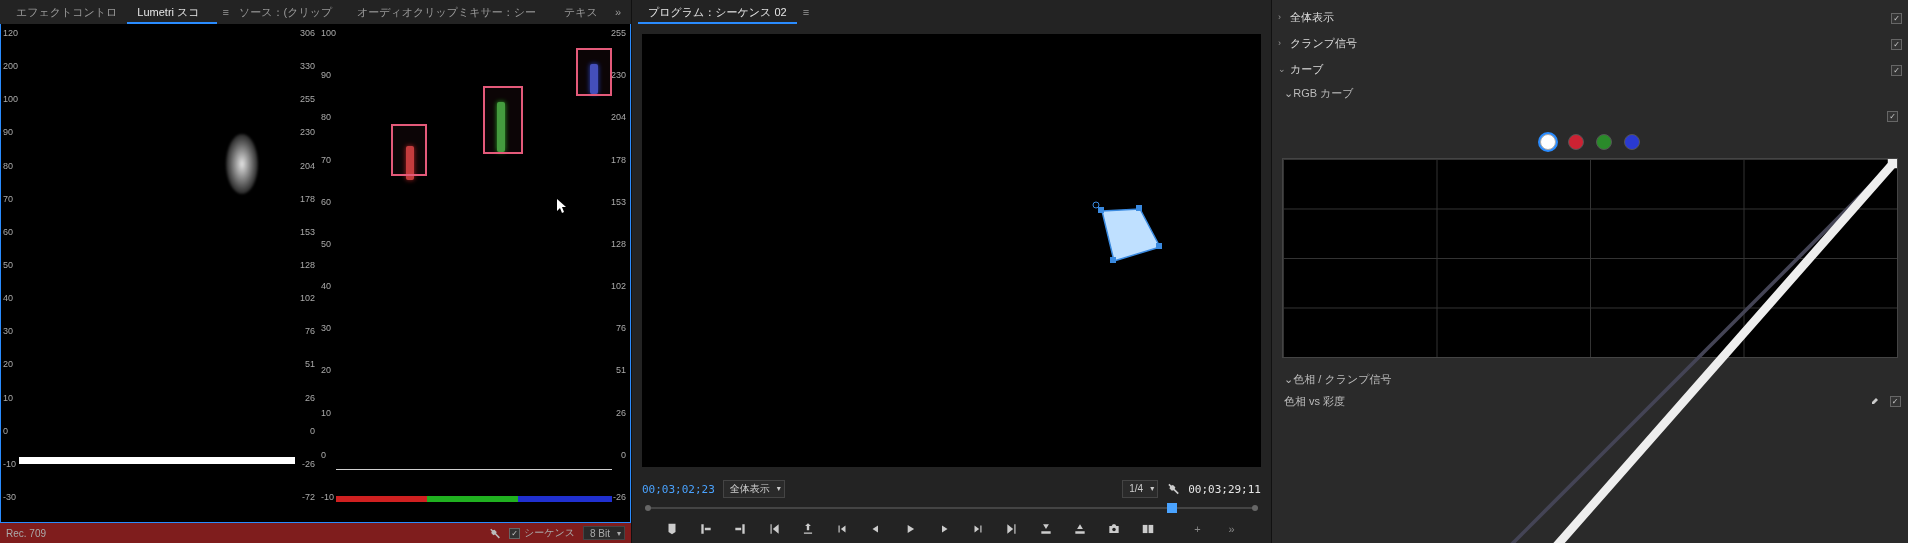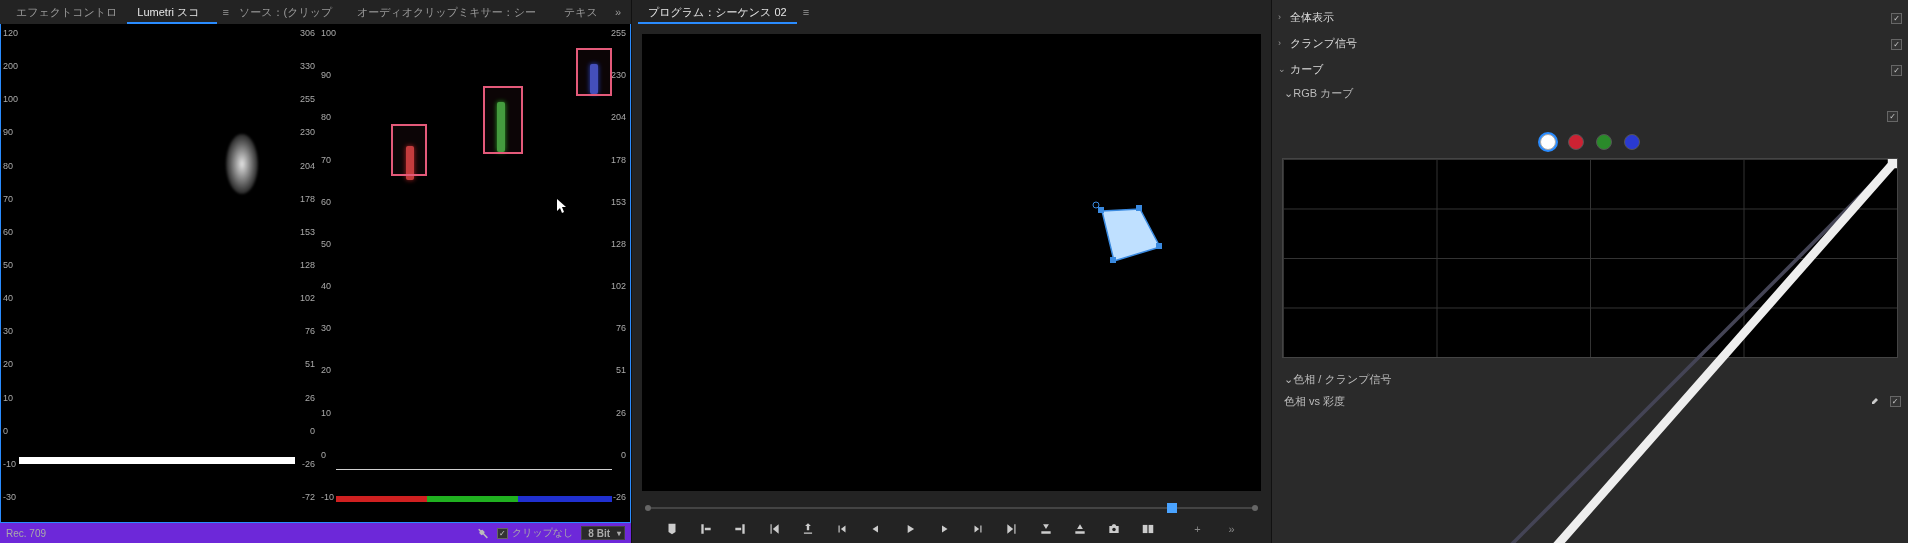--- a/index.html
+++ b/index.html
@@ -124,21 +124,21 @@
   }
   .cursor-pointer {
     position: absolute;
     left: 556px; top: 175px;
     width: 12px; height: 16px;
     color: #fff;
   }
 
   .scope-footer {
     height: 20px;
-    background: #6d28d9;
+    background: #7f1d1d;
     display: flex;
     align-items: center;
     font-size: 10px;
     color: #aaa;
     padding: 0 6px;
   }
   .scope-footer .right {
     margin-left: auto;
     display: flex;
     align-items: center;
@@ -154,21 +154,20 @@
     color: #ccc;
     background:#333;
   }
   .dropdown {
     border: 1px solid #444;
     padding: 0 14px 0 6px;
     height: 14px;
     line-height: 14px;
     position: relative;
     background:#2a2a2a;
-    font-weight:bold;
   }
   .dropdown::after {
     content: "▾";
     position: absolute;
     right: 3px;
     top: 0;
     font-size: 8px;
     color:#aaa;
   }
 
@@ -390,21 +389,21 @@
   <div class="scope-footer">
     <span>Rec. 709</span>
     <div class="right">
       <span>
         <svg width="13" height="13" viewBox="0 0 24 24" fill="#bbb">
             <path d="M22 19l-7-7 1-3-4-4-3 1-3-3-2 2 3 3-1 3 4 4 3-1 7 7z"></path>
           </svg>
       </span>
       <span style="display:flex;align-items:center;gap:4px">
         <span class="checkbox">✓</span>
-        <span>クリップなし</span>
+        <span>シーケンス</span>
       </span>
       <span class="dropdown">8 Bit</span>
     </div>
   </div>
 </div>
 
 <div class="center-panel">
   <div class="tab-bar">
     <div class="tab active">プログラム：シーケンス 02</div>
     <span class="menu-icon">≡</span>
@@ -414,20 +413,32 @@
     <svg class="mask-shape" width="80" height="80" viewBox="0 0 80 80">
       <polygon points="10,12 48,10 68,48 22,62" fill="#bfe0ff" stroke="#3a8ae0" stroke-width="1.5"></polygon>
       <rect x="6" y="8" width="6" height="6" fill="#3a8ae0"></rect>
       <rect x="44" y="6" width="6" height="6" fill="#3a8ae0"></rect>
       <rect x="64" y="44" width="6" height="6" fill="#3a8ae0"></rect>
       <rect x="18" y="58" width="6" height="6" fill="#3a8ae0"></rect>
       <circle cx="4" cy="6" r="3" fill="none" stroke="#3a8ae0"></circle>
     </svg>
   </div>
 
+  <div class="transport-row">
+    <span class="tc-in">00;03;02;23</span>
+    <span class="mini-dd">全体表示</span>
+    <span style="flex:1"></span>
+    <span class="mini-dd">1/4</span>
+    <span class="wrench">
+      <svg width="14" height="14" viewBox="0 0 24 24" fill="#ccc">
+          <path d="M22 19l-7-7 1-3-4-4-3 1-3-3-2 2 3 3-1 3 4 4 3-1 7 7z"></path>
+        </svg>
+    </span>
+    <span class="tc-out">00;03;29;11</span>
+  </div>
 
   <div class="scrub">
     <div class="scrub-track"></div>
     <div class="scrub-start"></div>
     <div class="scrub-head"></div>
     <div class="scrub-end"></div>
   </div>
 
   <div class="btn-row">
     <span class="ico">

